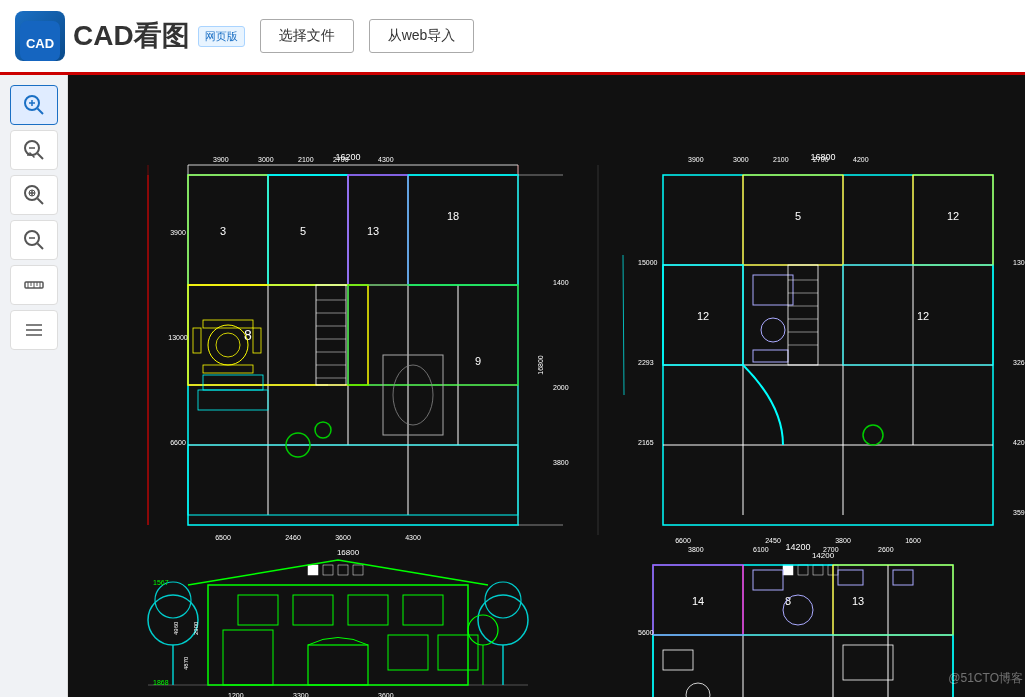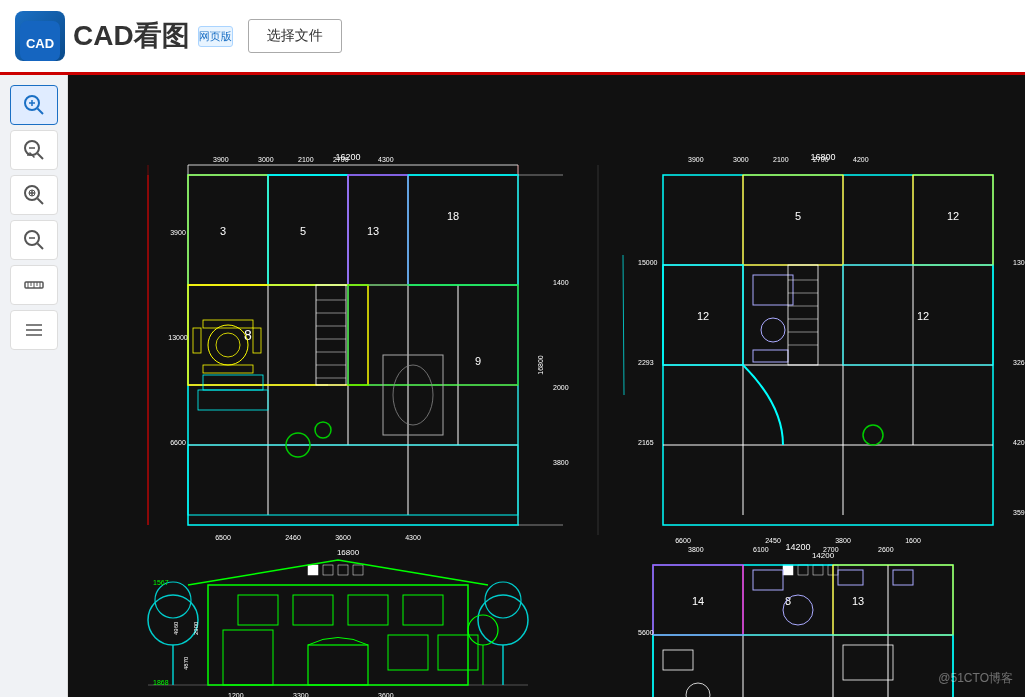--- a/index.html
+++ b/index.html
@@ -40,21 +40,21 @@
       font-size: 28px;
       font-weight: bold;
       color: #333;
     }
 
     #version-badge {
       background: #e8f4ff;
       border: 1px solid #aad4ff;
       color: #1a6fc4;
       font-size: 11px;
-      padding: 2px 0;
+      padding: 2px 6px;
       border-radius: 3px;
     }
 
     .header-btn {
       border: 1px solid #aaa;
       background: white;
       color: #333;
       padding: 7px 18px;
       border-radius: 3px;
       cursor: pointer;
@@ -112,41 +112,42 @@
     #cad-canvas {
       width: 100%;
       height: 100%;
       position: relative;
     }
 
     
     #watermark {
       position: absolute;
       bottom: 10px;
-      right: 12px;
+      right: 2px;
       color: rgba(255,255,255,0.4);
       font-size: 12px;
       z-index: 10;
     }
   </style>
 </head>
 <body>
 
 <div id="header">
   <div id="logo-area">
     <div id="logo-icon">
       <svg width="40" height="40" viewBox="0 0 40 40">
         <rect width="40" height="40" rx="7" fill="#1565c0"></rect>
         <text x="20" y="27" text-anchor="middle" fill="white" font-weight="bold" font-size="13" font-family="Arial">CAD</text>
       </svg>
     </div>
     <span id="app-title">CAD看图</span>
     <span id="version-badge">网页版</span>
   </div>
   <button class="header-btn">选择文件</button>
+  <button class="header-btn">从web导入</button>
 </div>
 
 <div id="main">
 
   <div id="sidebar">
     <div class="tool-btn active" title="放大">
       <svg width="22" height="22" viewBox="0 0 22 22" fill="none">
         <circle cx="9" cy="9" r="7" stroke="#1a6fc4" stroke-width="2"></circle>
         <line x1="14.5" y1="14.5" x2="20" y2="20" stroke="#1a6fc4" stroke-width="2"></line>
         <line x1="6" y1="9" x2="12" y2="9" stroke="#1a6fc4" stroke-width="1.5"></line>

